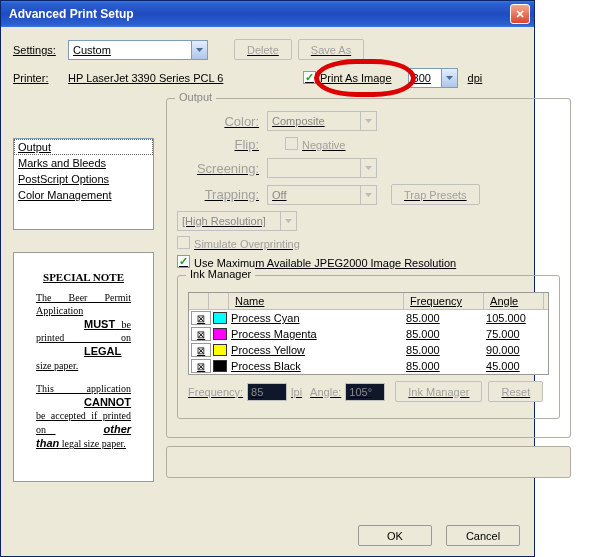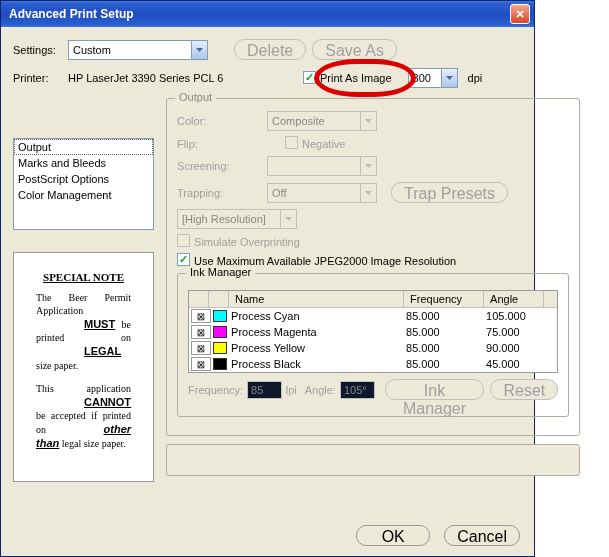--- a/index.html
+++ b/index.html
@@ -1,27 +1,27 @@
 <!DOCTYPE html>
 <html><head>
 <meta charset="utf-8">
 <style>
 * { box-sizing: border-box; font-family: Tahoma, sans-serif; font-size: 11px; }
 body { margin: 0; background: #fff; }
 .window { width: 535px; height: 557px; border: 1px solid #0a246a; background: #ece9d8; position: relative; }
 .titlebar { height: 26px; background: linear-gradient(to bottom, #3b77e0 0%, #2a5fd0 10%, #1f4cc0 50%, #2a5fd0 90%, #3b77e0 100%); display: flex; align-items: center; padding: 0 4px; color: #fff; font-weight: bold; }
 .titlebar .title { flex: 1; padding-left: 4px; font-size: 12px; }
 .close-btn { width: 20px; height: 20px; background: linear-gradient(to bottom, #f5a68e, #d9472b); border: 1px solid #fff; border-radius: 3px; display: flex; align-items: center; justify-content: center; color: #fff; font-weight: bold; font-size: 11px; cursor: pointer; }
-.content { padding: 12px; }
+.content { padding: 12px; text-decoration: underline; }
 .row { display: flex; align-items: center; margin-bottom: 8px; }
 .lbl { width: 55px; font-size: 11px; }
 .combo { border: 1px solid #7f9db9; background: #fff; height: 20px; display: flex; align-items: center; padding: 0 4px; position: relative; }
 .combo .arrow { position: absolute; right: 0; top: 0; width: 16px; height: 100%; background: linear-gradient(to bottom, #e4eefd, #afc6ea); border-left: 1px solid #7f9db9; display: flex; align-items: center; justify-content: center; }
 .arrow svg { width: 7px; height: 4px; }
-.btn { border: 1px solid #999; background: #ece9d8; padding: 2px 12px; height: 21px; margin-left: 6px; border-radius: 10px; cursor: pointer; font-size: 16px; }
+.btn { border: 1px solid #999; background: #ece9d8; padding: 2px 12px; height: 21px; margin-left: 6px; border-radius: 2px; cursor: pointer; font-size: 11px; }
 .btn.disabled { color: #a0a0a0; border-color: #c0c0c0; }
 .btn-footer { min-width: 74px; }
 .checkbox { width: 13px; height: 13px; border: 1px solid #7f9db9; background: #fff; display: inline-flex; align-items: center; justify-content: center; margin-right: 4px; position: relative; top: -1px; }
 .checkbox.checked::after { content: "✓"; color: #21a121; font-size: 11px; font-weight: bold; line-height: 1; }
 .checkbox.disabled { background: #ece9d8; border-color: #c0c0c0; }
 .red-circle { position: absolute; border: 5px solid #d00; border-radius: 50% / 60%; width: 102px; height: 38px; left: 313px; top: 58px; pointer-events: none; }
 .main { display: flex; margin-top: 10px; }
 .left { width: 172px; margin-right: 12px; }
 .navlist { border: 1px solid #7f9db9; background: #fff; height: 92px; margin-top: 40px; }
 .navitem { padding: 2px 4px; font-size: 11px; cursor: pointer; }
@@ -29,21 +29,21 @@
 .preview { border: 1px solid #999; background: #fff; margin-top: 22px; height: 230px; padding: 18px 22px; }
 .preview .heading { font-weight: bold; text-decoration: underline; font-family: "Times New Roman", serif; font-size: 11px; text-align: center; margin-bottom: 8px; }
 .preview p { font-family: "Times New Roman", serif; font-size: 10px; text-align: justify; margin: 0 0 10px 0; line-height: 1.3; }
 .preview u { text-decoration: underline; margin-left: 48px; }
 .preview b { font-weight: bold; }
 .preview i { font-style: italic; }
 .right { flex: 1; }
 .groupbox { border: 1px solid #b0aea0; border-radius: 3px; position: relative; padding: 12px 10px 10px 10px; margin-bottom: 8px; }
 .groupbox > .legend { position: absolute; top: -8px; left: 8px; background: #ece9d8; padding: 0 4px; color: #888; font-size: 11px; }
 .inner-row { display: flex; align-items: center; margin-bottom: 6px; }
-.inner-lbl { width: 90px; text-align: left; padding-right: 8px; color: #a0a0a0; font-size: 11px; }
+.inner-lbl { width: 90px; text-align: right; padding-right: 8px; color: #a0a0a0; font-size: 13px; }
 .field { border: 1px solid #c0c0c0; background: #ece9d8; height: 20px; width: 110px; display: flex; align-items: center; padding: 0 4px; color: #888; position: relative; }
 .field .arrow { position: absolute; right: 0; top: 0; width: 16px; height: 100%; background: #ece9d8; border-left: 1px solid #c0c0c0; display: flex; align-items: center; justify-content: center; }
 .cklabel { color: #a0a0a0; font-size: 11px; }
 .cklabel.dark { color: #000; }
 .ink-table { border: 1px solid #999; background: #fff; margin: 4px 0; }
 .ink-header { display: flex; background: #ece9d8; border-bottom: 1px solid #c0c0c0; }
 .ink-header > div { padding: 2px 6px; font-size: 11px; border-right: 1px solid #c0c0c0; }
 .ink-row { display: flex; align-items: center; padding: 1px 2px; font-size: 11px; }
 .ink-swatch-slot { width: 16px; height: 14px; border: 1px solid #999; margin-right: 2px; display: inline-flex; align-items: center; justify-content: center; font-size: 10px; }
 .ink-swatch { width: 14px; height: 12px; border: 1px solid #333; margin-right: 4px; }

